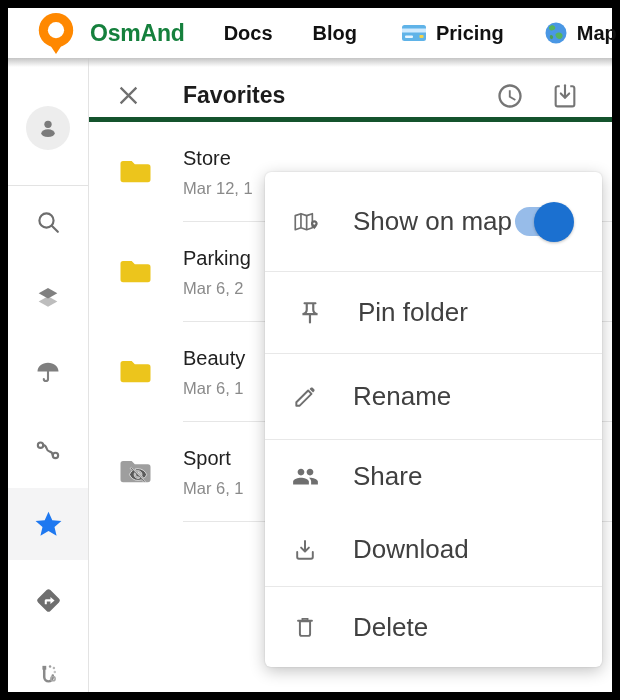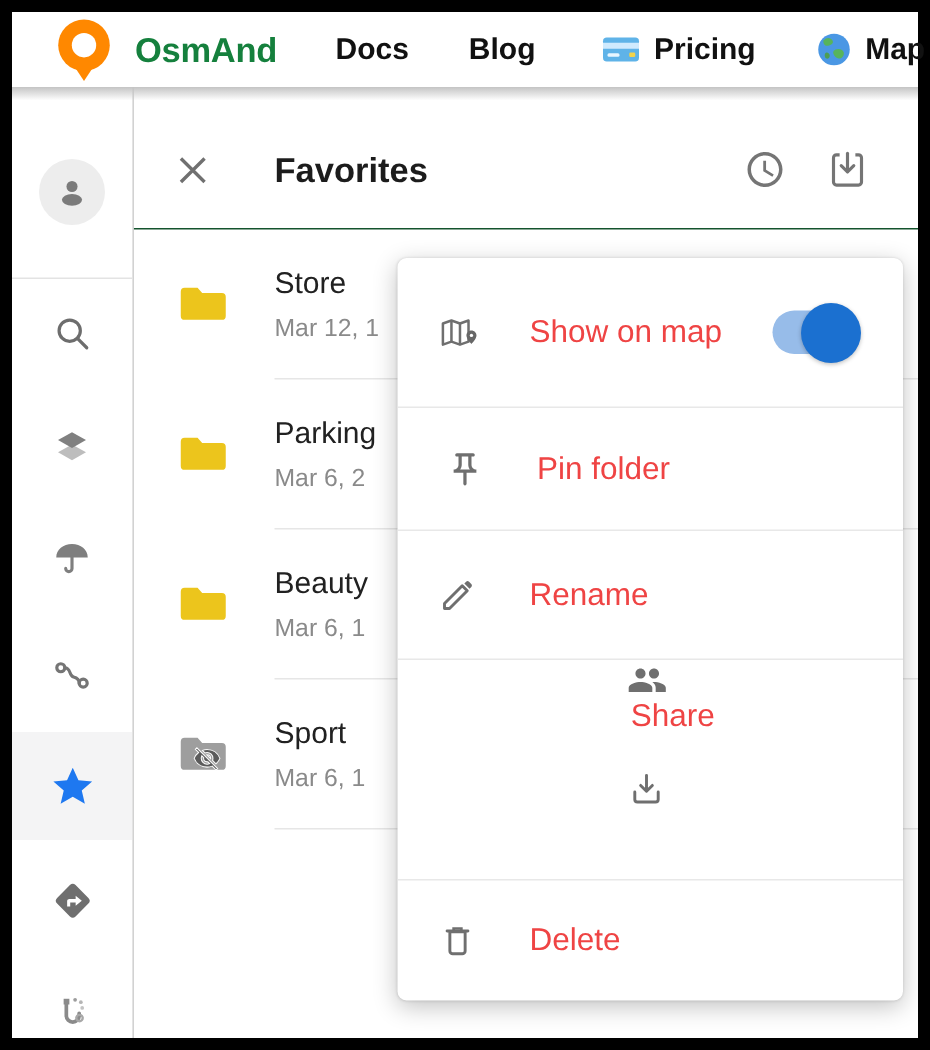--- a/index.html
+++ b/index.html
@@ -29,44 +29,44 @@
   .avatar-circle { width:44px; height:44px; border-radius:50%; background:#ededed;
                    display:flex; align-items:center; justify-content:center; }
   .side-divider { position:absolute; left:0; top:127px; width:80px; height:1px; background:#e3e3e3; }
   .slot-search { top:151px; } .slot-layers { top:226px; } .slot-weather { top:301px; }
   .slot-tracks { top:379px; } .slot-nav { top:528px; } .slot-plan { top:602px; }
   .fav-active-bg { position:absolute; left:0; top:430px; width:80px; height:72px; background:#f4f4f5; }
   .slot-fav { top:451px; }
 
   
   .content { position:absolute; left:89px; top:58px; width:523px; height:634px; background:#fff; }
-  .panel-header { position:relative; height:95px; border-bottom:1px solid #14532d;
+  .panel-header { position:relative; height:64px; border-bottom:5px solid #14532d;
                   display:flex; align-items:center; padding:16px 33px 0 26px; }
   .close-btn { width:27px; height:27px; cursor:pointer; display:flex; }
   .panel-title { margin-left:41px; font-size:23px; font-weight:700; color:#1c1c1c; }
   .header-actions { margin-left:auto; display:flex; align-items:center; gap:27px; }
   .hdr-icon { width:28px; height:28px; cursor:pointer; display:flex; }
 
   .folder-list { position:relative; }
   .folder-row { position:relative; height:100px; display:flex; align-items:center; cursor:pointer; }
   .folder-row::after { content:""; position:absolute; left:94px; right:0; bottom:0; height:1px; background:#e6e6e6; }
   .row-icon { width:94px; display:flex; justify-content:center; flex:0 0 auto; }
   .row-text { display:flex; flex-direction:column; }
   .row-title { font-size:20px; color:#212121; line-height:27px; }
   .row-date { font-size:16.5px; color:#8a8a8a; line-height:22px; margin-top:5px; }
 
   
   .ctx-menu { position:absolute; left:265px; top:172px; width:337px; background:#fff; border-radius:6px;
               box-shadow:0 4px 16px rgba(0,0,0,0.24), 0 0 2px rgba(0,0,0,0.14); z-index:10; overflow:hidden; }
   .ctx-section { border-bottom:1px solid #e8e8e8; }
   .ctx-section:last-child { border-bottom:none; }
   .ctx-item { display:flex; align-items:center; padding:0 30px 0 27px; cursor:pointer; }
-  .h99 { height:99px; } .h81 { height:81px;padding-left:32px; } .h85 { height:85px; } .h73 { height:73px;flex-direction:column; } .h80 { height:80px; }
+  .h99 { height:99px; } .h81 { height:81px;padding-left:32px; } .h85 { height:85px; } .h73 { height:73px; } .h80 { height:80px; }
   .ctx-icon { width:28px; height:26px; flex:0 0 auto; display:flex; align-items:center; }
-  .ctx-label { margin-left:33px; font-size:21px; color:#ef4444; }
+  .ctx-label { margin-left:33px; font-size:26px; color:#404040; }
 
   .switch { margin-left:auto; position:relative; width:57px; height:29px; border-radius:15px;
             background:#97bce9; cursor:pointer; flex:0 0 auto; }
   .switch .knob { position:absolute; right:-2px; top:-5px; width:40px; height:40px; border-radius:50%;
                   background:#1b70d0; box-shadow:0 1px 3px rgba(0,0,0,0.25); }
 </style>
 </head>
 <body>
 
 <div class="frame">
@@ -302,20 +302,21 @@
         </span>
         <span class="ctx-label">Share</span>
       </div>
       <div class="ctx-item h73">
         <span class="ctx-icon">
           <svg width="26" height="26" viewBox="0 0 24 24" fill="none" stroke="#6f6f6f" stroke-width="1.8" stroke-linecap="round" stroke-linejoin="round">
             <path d="M12 3.6v9.6M8.4 9.8 12 13.4 15.6 9.8"></path>
             <path d="M4.8 13.8v4.6a1.6 1.6 0 0 0 1.6 1.6h11.2a1.6 1.6 0 0 0 1.6-1.6v-4.6"></path>
           </svg>
         </span>
+        <span class="ctx-label">Download</span>
       </div>
     </div>
 
     <div class="ctx-section">
       <div class="ctx-item h80">
         <span class="ctx-icon">
           <svg width="26" height="26" viewBox="0 0 24 24" fill="none" stroke="#6f6f6f" stroke-width="1.8" stroke-linecap="round">
             <path d="M5.6 6.2h12.8"></path>
             <path d="M9.6 6V4.6h4.8V6" stroke-width="1.6"></path>
             <path d="M7.3 6.6h9.4v11.8a1.8 1.8 0 0 1-1.8 1.8H9.1a1.8 1.8 0 0 1-1.8-1.8z" stroke-linejoin="round"></path>

